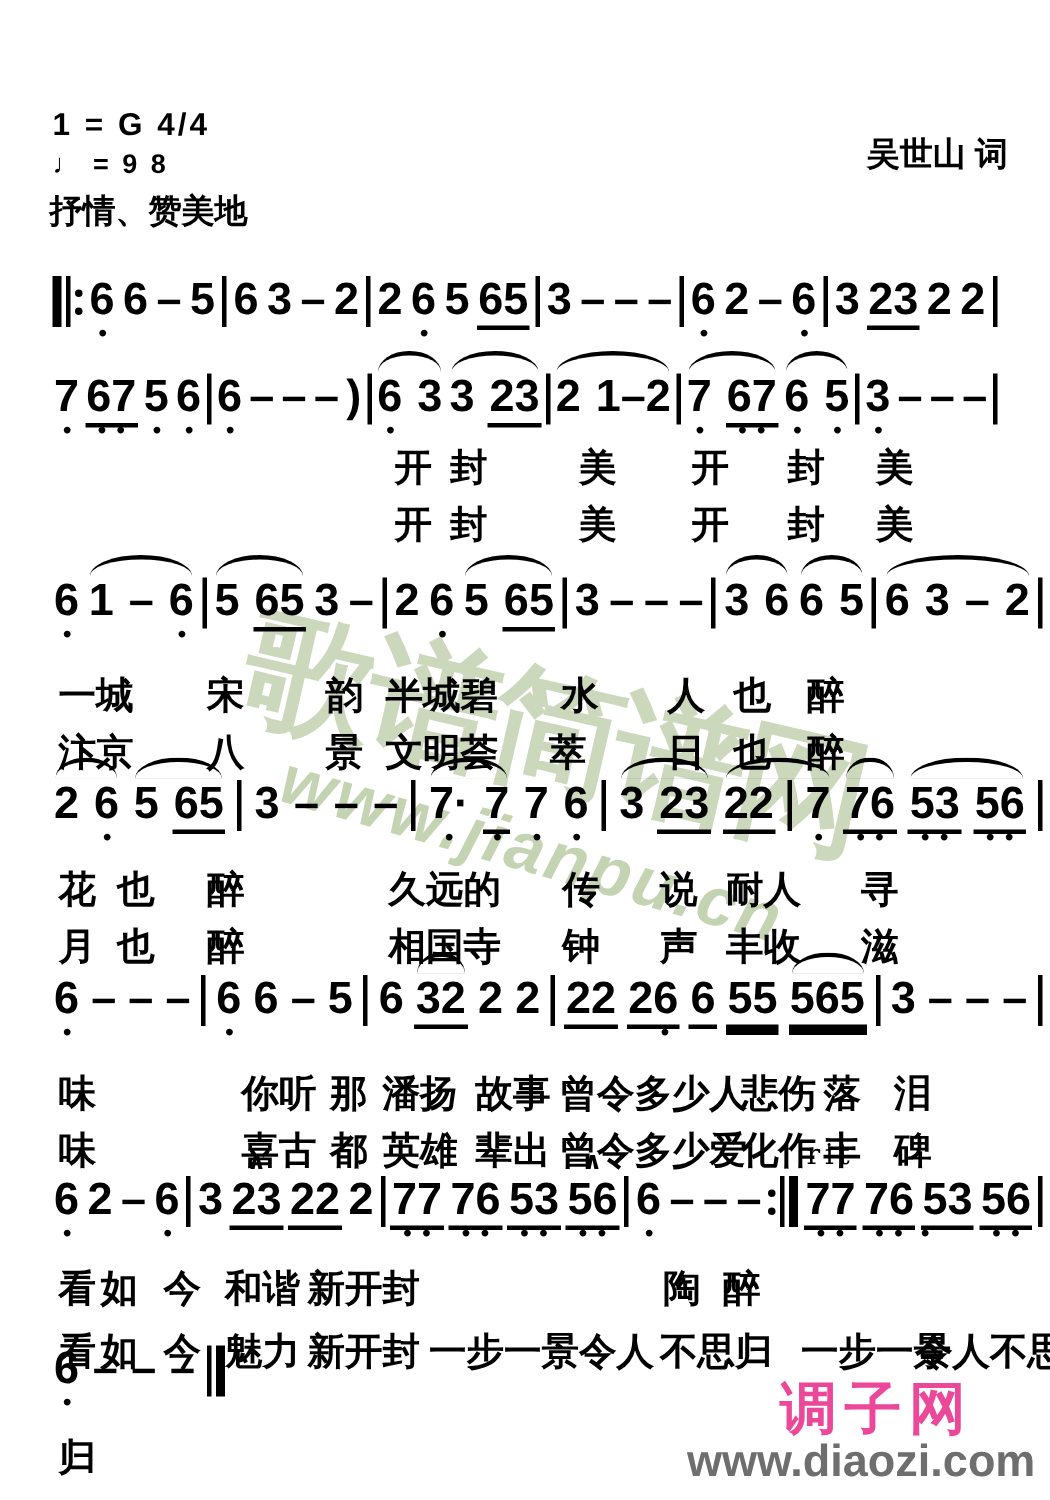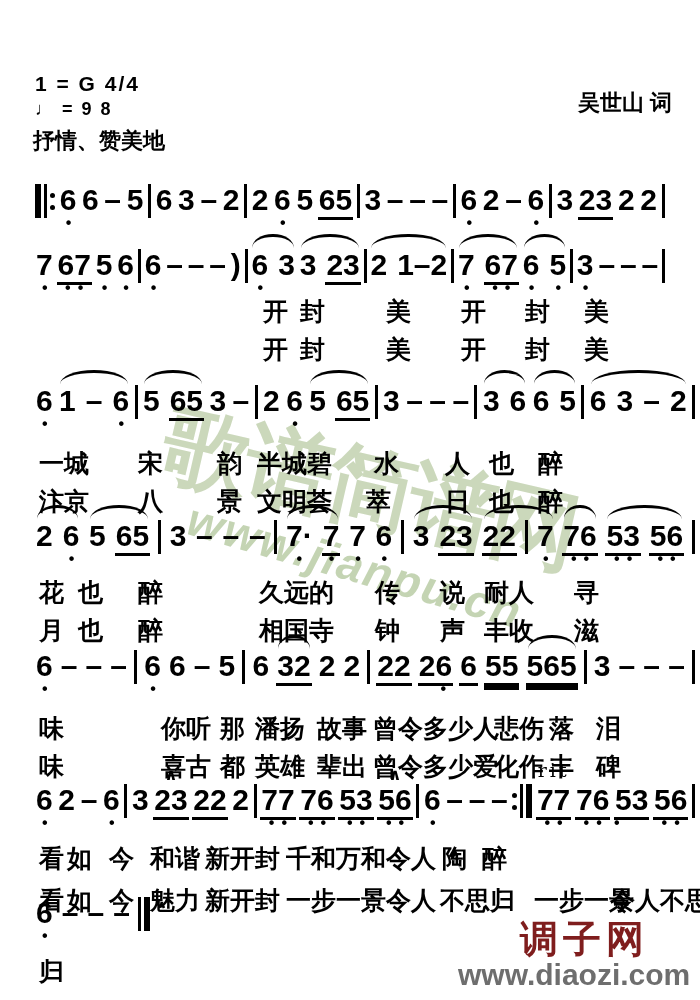--- a/index.html
+++ b/index.html
@@ -11,21 +11,21 @@
   .hdr-tempo{left:35px;top:99px;font-size:18px;font-weight:bold;letter-spacing:2px;}
   .hdr-expr{left:33px;top:126px;font-size:22px;font-weight:bold;}
   .title{left:230px;top:50px;font-size:58px;font-weight:bold;color:#e60000;letter-spacing:30px;white-space:nowrap;}
   .credit{right:28px;text-align:right;font-size:22px;font-weight:bold;white-space:nowrap;}
   .c1{top:88px;}
   .c2{top:122px;}
   .wm1{left:178px;top:384px;font-size:88px;font-weight:bold;color:rgba(152,178,120,0.50);
        transform:rotate(13deg);transform-origin:left top;letter-spacing:-4px;white-space:nowrap;z-index:0;}
   .wm2{left:196px;top:492px;font-size:46px;font-weight:bold;font-style:italic;color:rgba(148,176,116,0.55);
        transform:rotate(16deg);transform-origin:left top;letter-spacing:2px;white-space:nowrap;z-index:0;}
-  .ft1{left:520px;top:914px;font-size:38px;font-weight:bold;color:#7f1d1d;letter-spacing:5px;}
+  .ft1{left:520px;top:914px;font-size:38px;font-weight:bold;color:#ec4899;letter-spacing:5px;}
   .ft2{left:458px;top:958px;font-size:30px;font-weight:bold;color:#6e6e6e;}
   #score{position:absolute;inset:0;z-index:1;}
   .srow{position:absolute;display:flex;justify-content:space-between;align-items:flex-start;}
   .grp{position:relative;display:flex;gap:8px;}
   .arc{position:absolute;top:-14px;left:2px;right:2px;height:11px;
        border-top:3px solid #000;border-radius:50% 50% 0 0 / 100% 100% 0 0;}
   .tok{position:relative;font-family:"Liberation Sans","DejaVu Sans",sans-serif;
        font-weight:bold;font-size:30px;line-height:34px;white-space:nowrap;}
   .txt{padding:0 1px;}
   .u1{border-bottom:3px solid #000;}
@@ -1010,21 +1010,20 @@
       <div class="lyr" style="left: 317px; top: 750px;">辈出</div>
       <div class="lyr" style="left: 373px; top: 750px;">曾令多少爱</div>
       <div class="lyr" style="left: 494px; top: 750px;">化作</div>
       <div class="lyr" style="left: 549px; top: 750px;">丰</div>
       <div class="lyr" style="left: 596px; top: 750px;">碑</div>
       <div class="lyr" style="left: 39px; top: 842px;">看</div>
       <div class="lyr" style="left: 67px; top: 842px;">如</div>
       <div class="lyr" style="left: 109px; top: 842px;">今</div>
       <div class="lyr" style="left: 150px; top: 842px;">和谐</div>
       <div class="lyr" style="left: 205px; top: 842px;">新开封</div>
-      <div class="lyr" style="left: 286px; top: 842px;">千和万和令人</div>
       <div class="lyr" style="left: 442px; top: 842px;">陶</div>
       <div class="lyr" style="left: 482px; top: 842px;">醉</div>
       <div class="lyr" style="left: 39px; top: 884px;">看</div>
       <div class="lyr" style="left: 67px; top: 884px;">如</div>
       <div class="lyr" style="left: 109px; top: 884px;">今</div>
       <div class="lyr" style="left: 150px; top: 884px;">魅力</div>
       <div class="lyr" style="left: 205px; top: 884px;">新开封</div>
       <div class="lyr" style="left: 286px; top: 884px;">一步一景令人</div>
       <div class="lyr" style="left: 440px; top: 884px;">不思归</div>
       <div class="lyr" style="left: 514px; top: 884px; padding-left: 20px;">一步一景</div>

